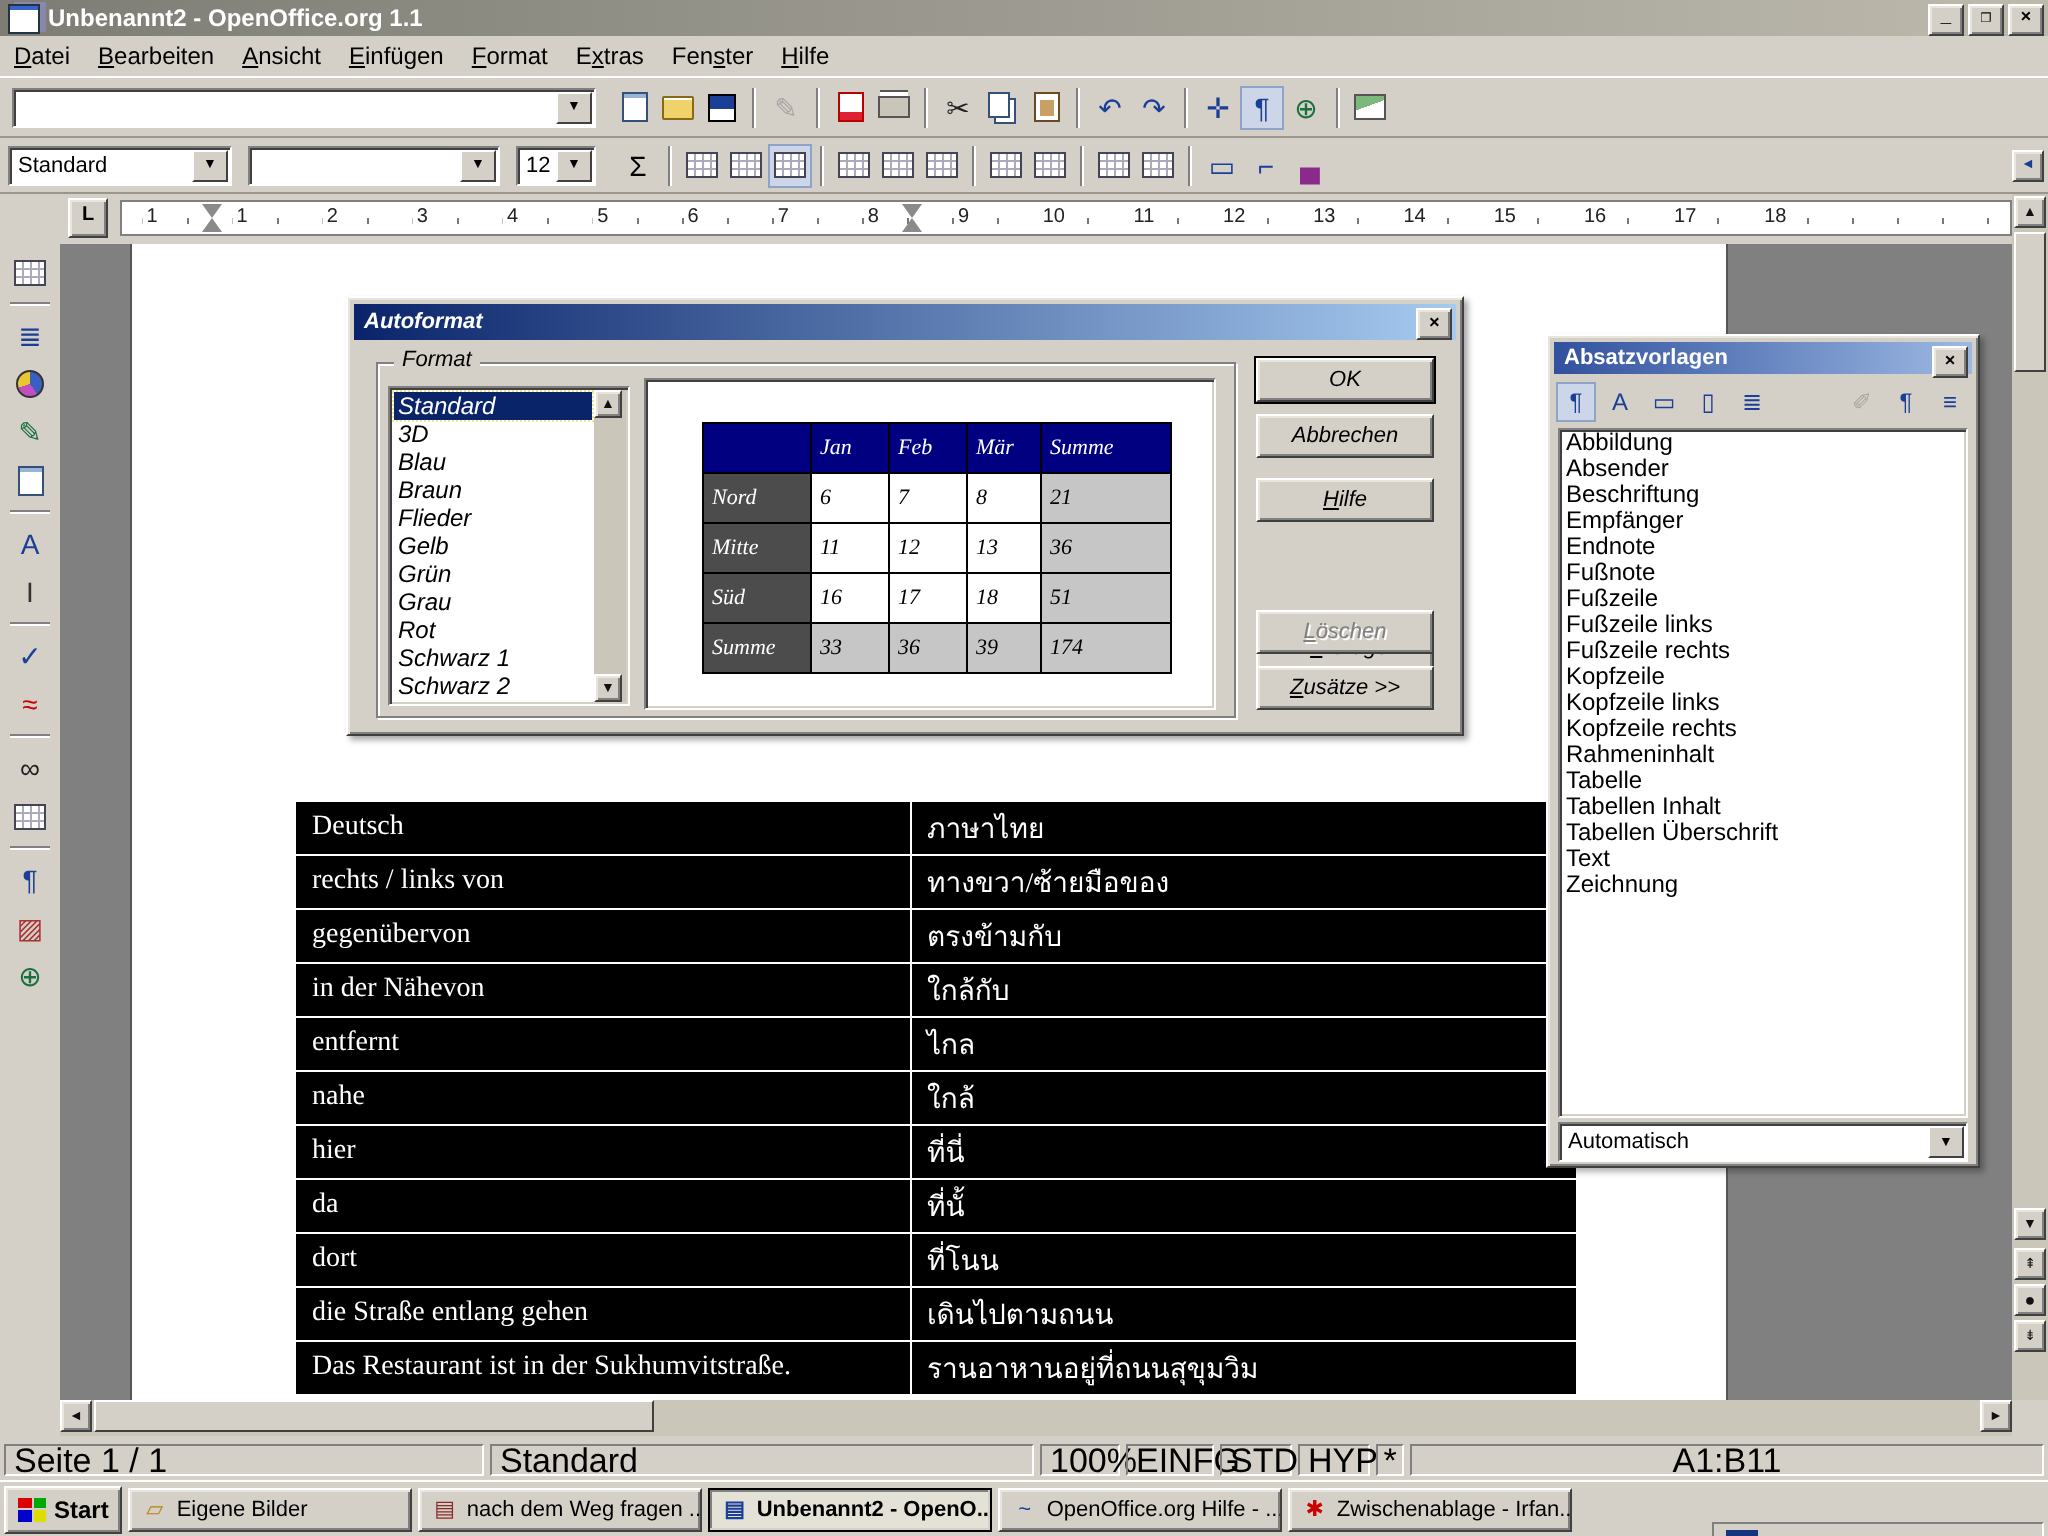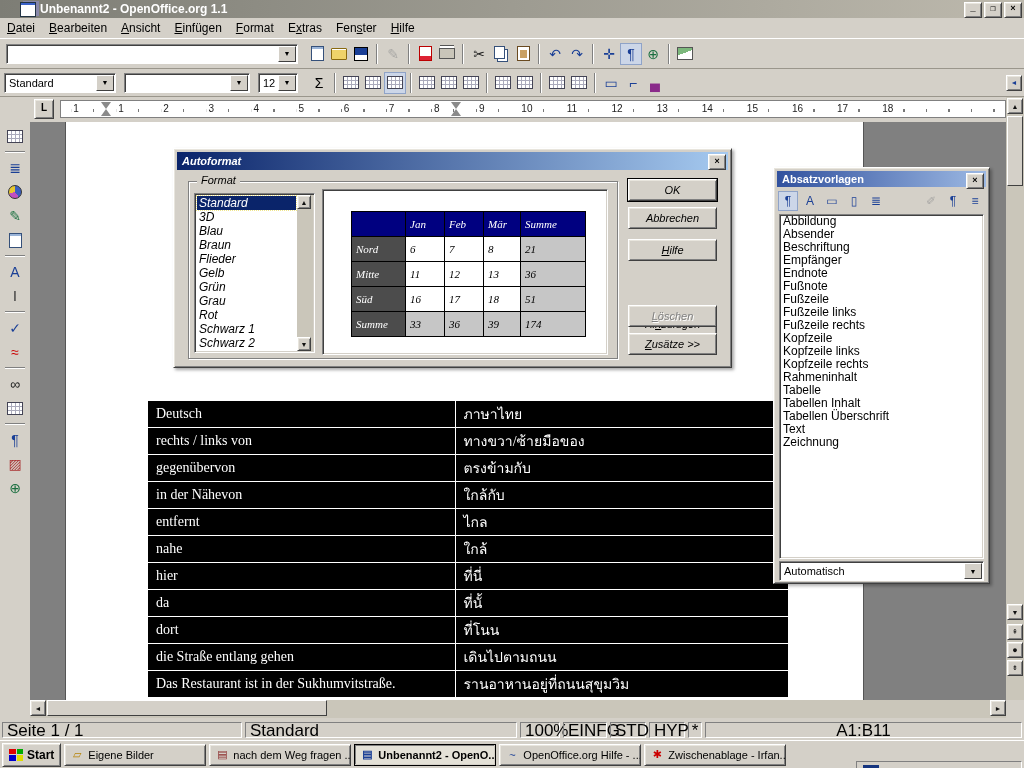--- a/index.html
+++ b/index.html
@@ -7,21 +7,21 @@
     font-family:"Liberation Sans",sans-serif;font-size:12px;color:#000;overflow:hidden;}
   .raised{border:1px solid;border-color:#fff #404040 #404040 #fff;
     box-shadow:inset 1px 1px 0 #e8e5dd,inset -1px -1px 0 #808080;}
   .sunken{border:1px solid;border-color:#808080 #fff #fff #808080;
     box-shadow:inset 1px 1px 0 #404040,inset -1px -1px 0 #d4d0c8;}
   .white-sunken{background:#fff;border:1px solid;border-color:#808080 #fff #fff #808080;
     box-shadow:inset 1px 1px 0 #404040,inset -1px -1px 0 #d4d0c8;}
   
   #titlebar{position:absolute;left:0;top:0;width:1024px;height:18px;
     background:linear-gradient(90deg,#7d7d75,#bdb9ad);display:flex;align-items:center;
-    color:#fff;font-weight:bold;font-size:12px;padding-left:18px;box-sizing:border-box;}
+    color:#fff;font-weight:bold;font-size:12px;padding-left:2px;box-sizing:border-box;}
   #titlebar .appico{width:14px;height:13px;background:#fff;border:1px solid #234;margin:0 4px 0 2px;
     box-shadow:inset 0 2px 0 #3a62c9, 3px -1px 0 -0px #88a;}
   .win-btns{position:absolute;right:2px;top:2px;display:flex;gap:2px;}
   .win-btn{width:16px;height:14px;background:#d4d0c8;font-size:9px;line-height:12px;text-align:center;
     color:#000;font-weight:bold;font-family:"Liberation Mono",monospace;}
   #menubar{position:absolute;left:0;top:18px;width:1024px;height:20px;background:#d4d0c8;
     display:flex;align-items:center;border-bottom:1px solid #fff;}
   .menu-item{padding:2px 7px;font-size:12px;}
   
   .toolbar{position:absolute;left:0;width:1024px;background:#d4d0c8;display:flex;align-items:center;}

